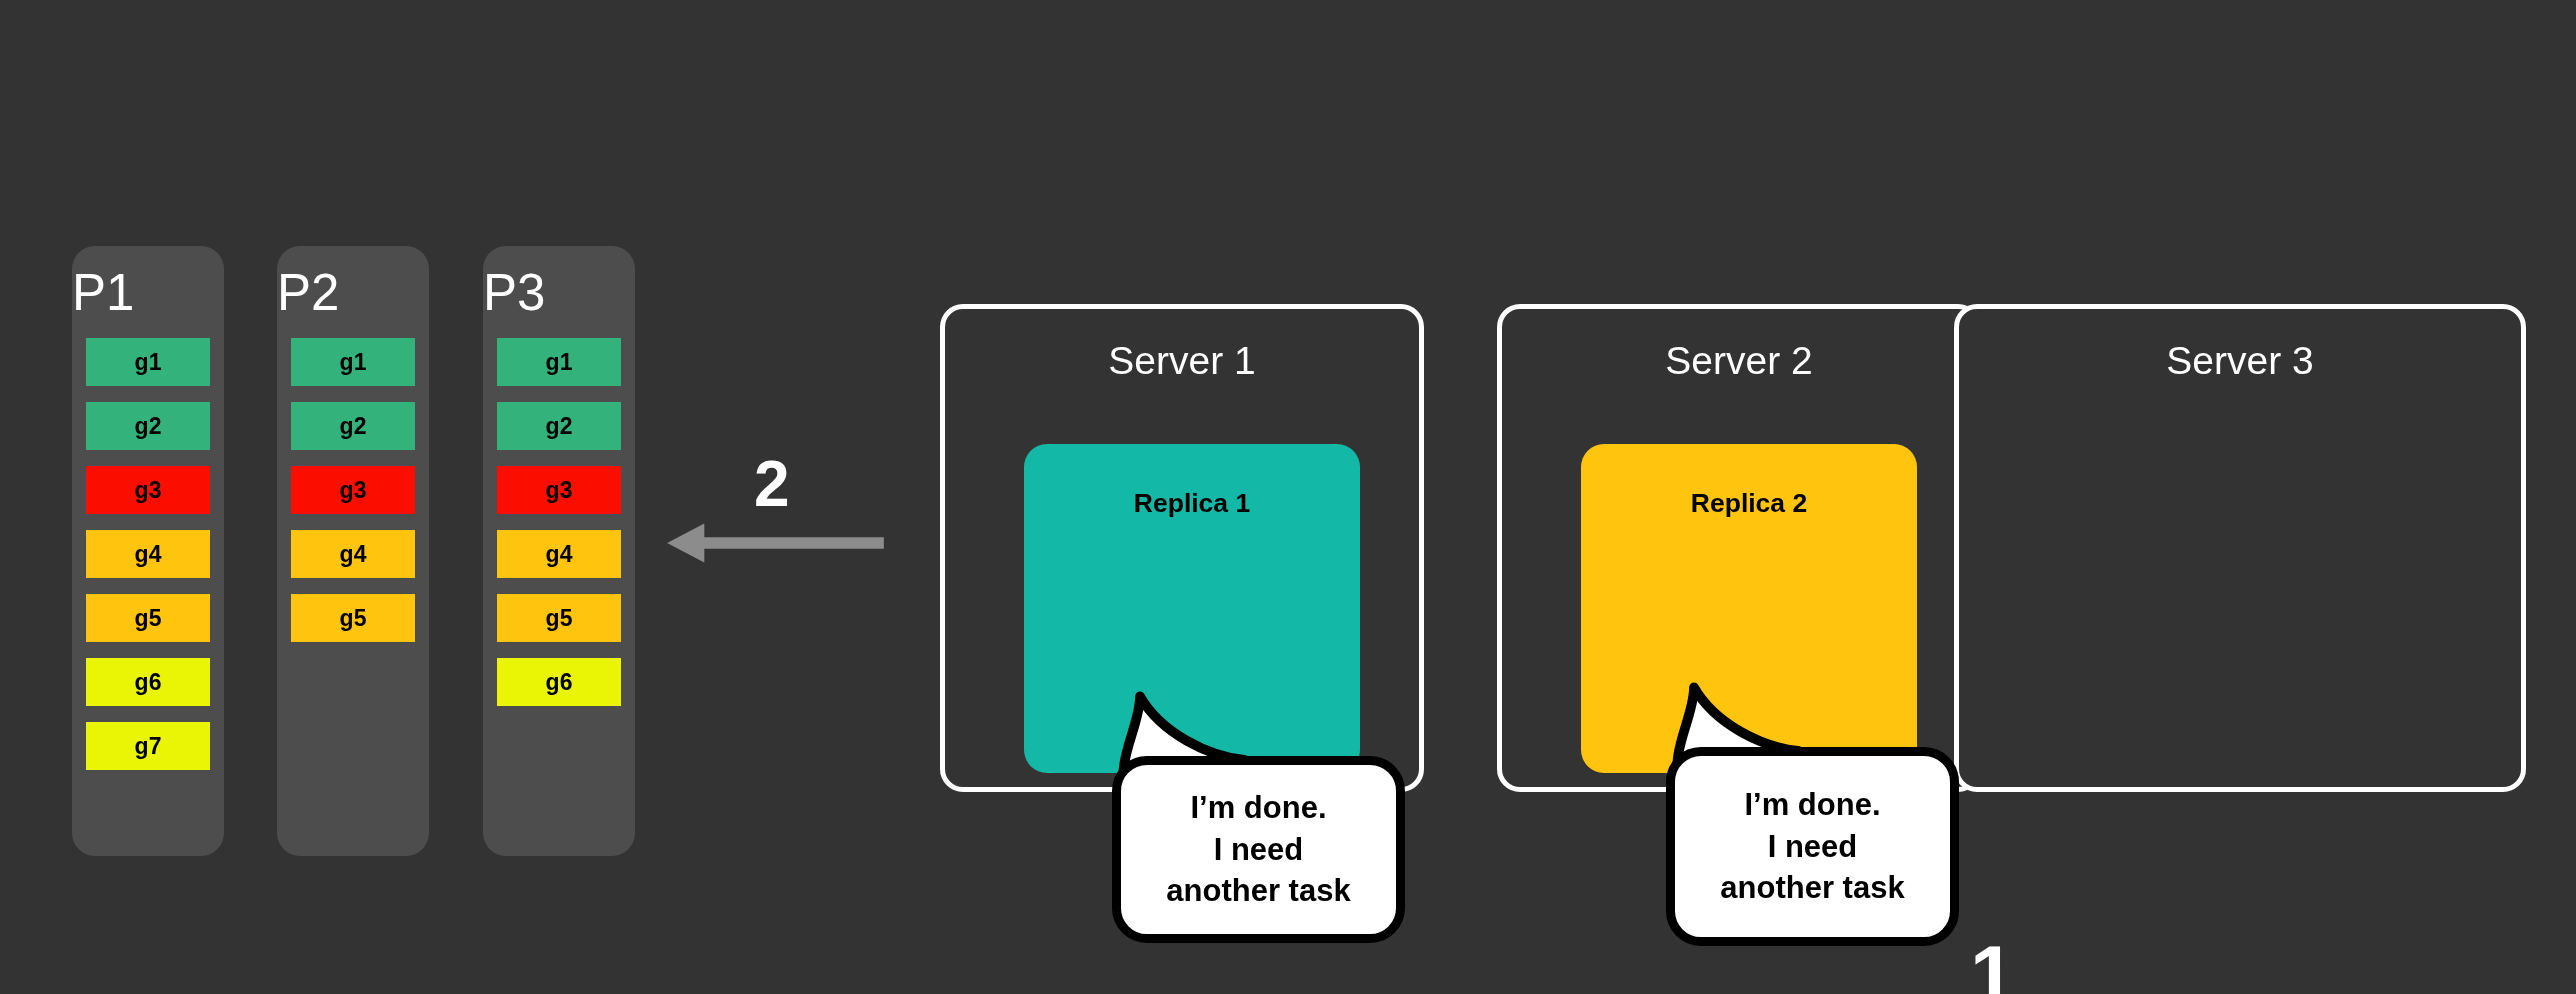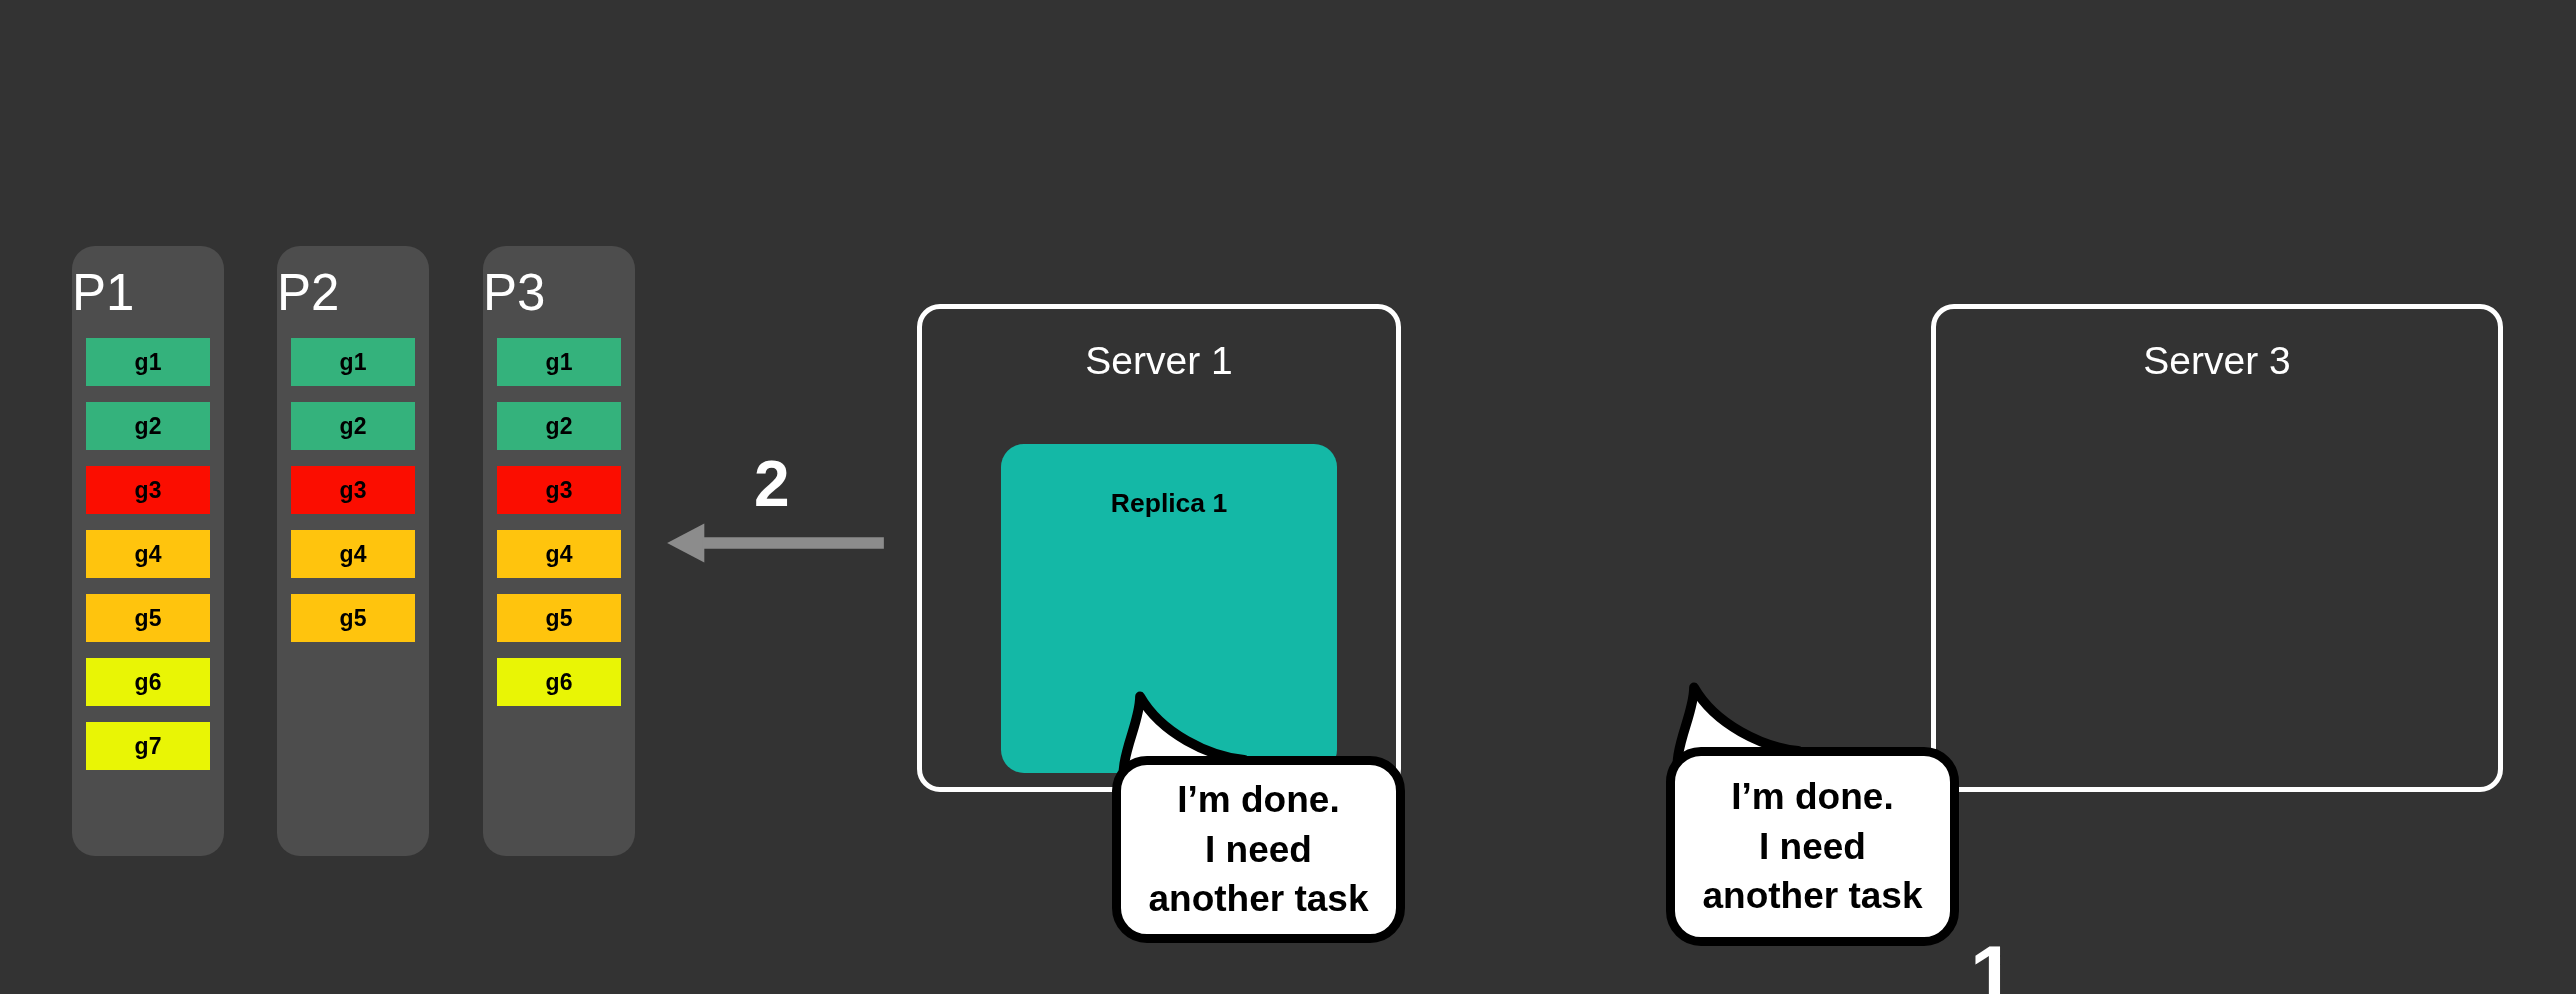--- a/index.html
+++ b/index.html
@@ -65,20 +65,21 @@
     line-height: 1;
   }
 
   
   .server {
     position: absolute;
     border: 5.3px solid #ffffff;
     border-radius: 23px;
     box-sizing: border-box;
     background: #333333;
+    margin-left: 23px;
   }
   .server-title {
     position: absolute;
     left: 0;
     right: 0;
     top: 32px;
     text-align: center;
     color: #ffffff;
     font-size: 39px;
     font-weight: 400;
@@ -108,21 +109,21 @@
     border: 9.7px solid #000000;
     border-radius: 35px;
     box-sizing: border-box;
     z-index: 30;
     display: flex;
     align-items: center;
     justify-content: center;
   }
   .bubble-text {
     color: #000000;
-    font-size: 37px;
+    font-size: 31px;
     font-weight: bold;
     line-height: 1.34;
     text-align: center;
     white-space: pre-line;
   }
   .bubble-tail {
     position: absolute;
     z-index: 29;
     pointer-events: none;
   }
@@ -200,20 +201,26 @@
       <rect x="24" y="104" width="126" height="22" fill="#ffffff"></rect>
     </svg>
   </div>
 
   <div class="bubble" style="left:1112px; top:756px; width:293px; height:187px;">
     <div class="bubble-text">I’m done.
 I need
 another task</div>
   </div>
 
+  <div class="server" style="left:1474px; top:304px; width:484px; height:488px;">
+    <div class="server-title">Server 2</div>
+    <div class="replica" style="left:79px; top:135px; width:336px; height:329px; background:#ffc40d;">
+      <div class="replica-label">Replica 2</div>
+    </div>
+  </div>
 
   <div class="bubble-tail" style="left:1664px; top:682px; width:203px; height:106px;">
     <svg width="203" height="106" viewBox="0 0 230 120">
       <path d="M 18 118 C 6 78 34 40 34 6 C 58 48 112 74 152 78 L 152 118 Z" fill="#ffffff" stroke="#000000" stroke-width="11" stroke-linejoin="round"></path>
       <rect x="24" y="104" width="126" height="22" fill="#ffffff"></rect>
     </svg>
   </div>
 
   <div class="bubble" style="left:1666px; top:747px; width:293px; height:199px;">
     <div class="bubble-text">I’m done.

